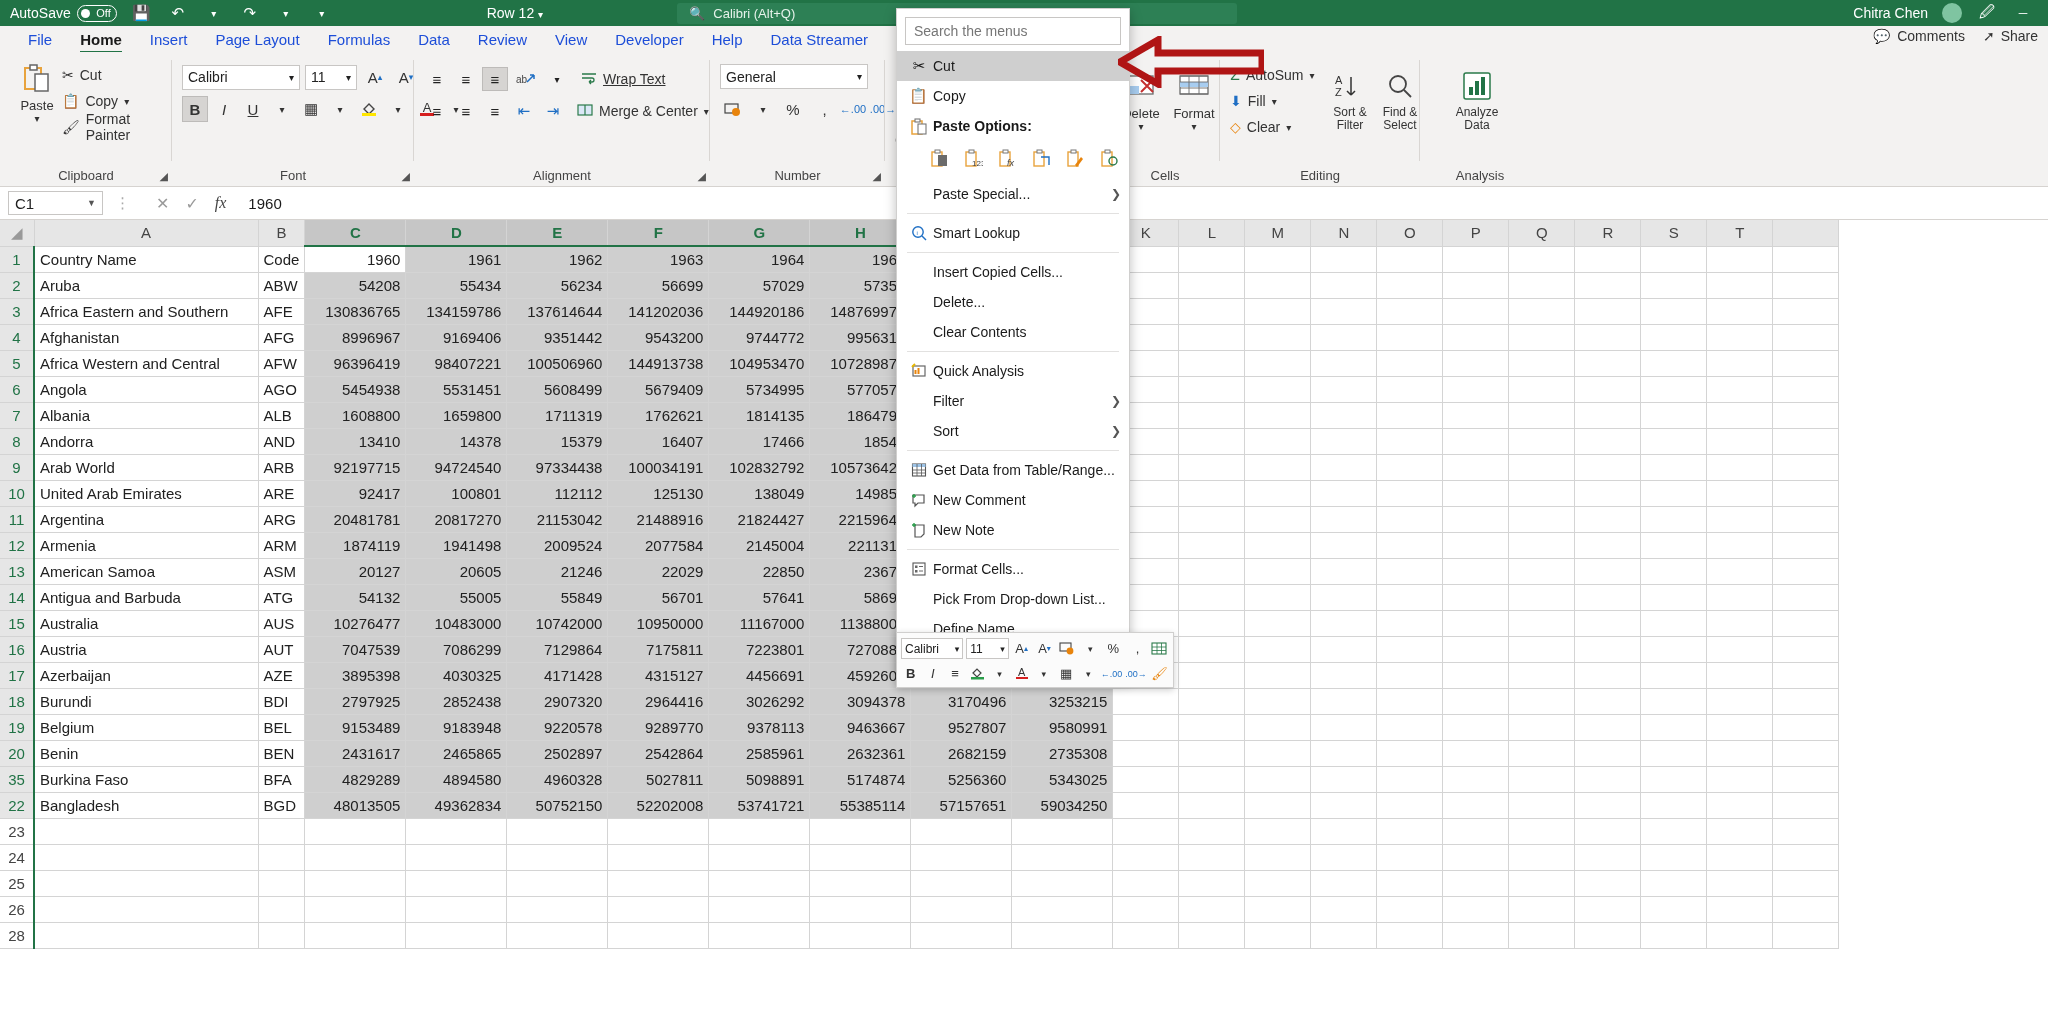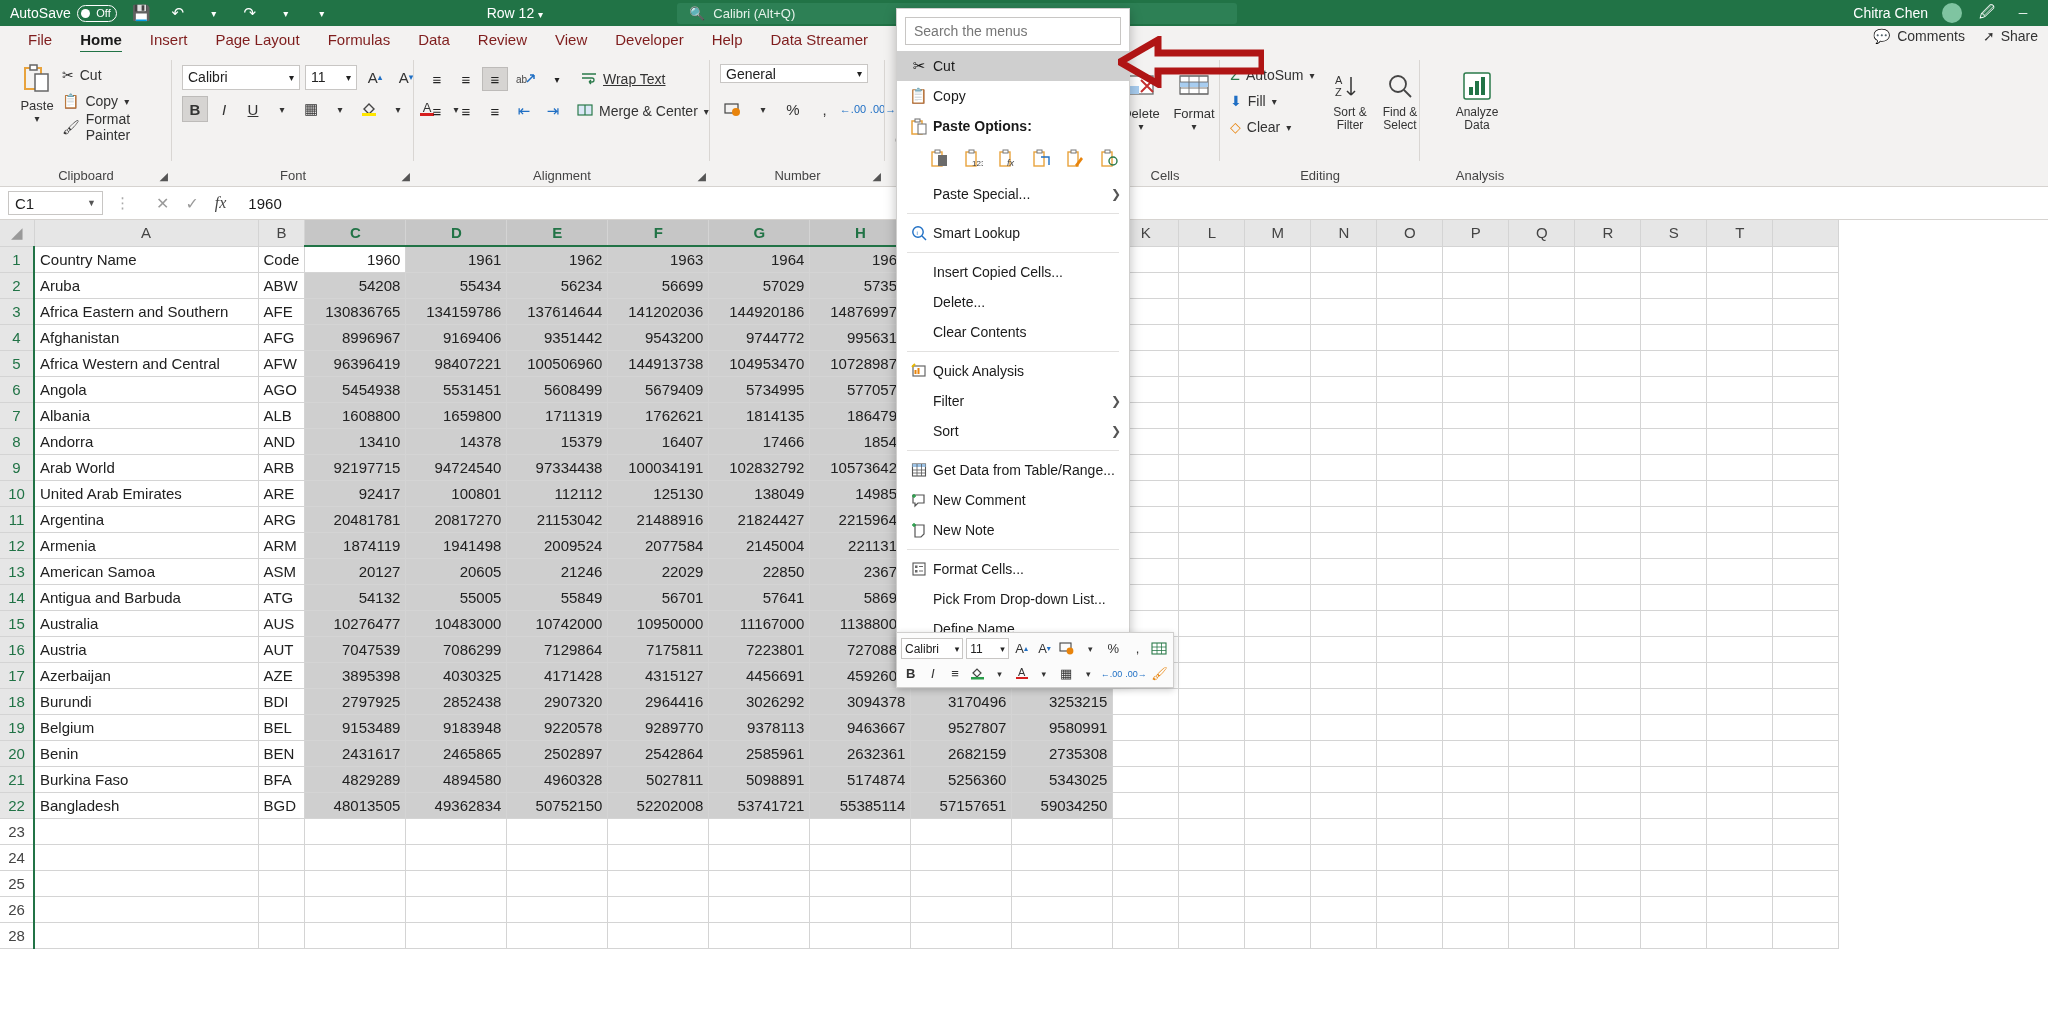--- a/index.html
+++ b/index.html
@@ -35,21 +35,21 @@
   }
   .usercluster{ position:absolute; right:14px; top:2px; display:flex; align-items:center; gap:14px; font-size:14px;}
   .avatar{width:20px;height:20px;border-radius:50%;background:#7fc4a1;display:inline-block;}
 
   
   .tabstrip{
     position:absolute; top:26px; left:0; width:2048px; height:26px;
     background:#f3f2f1; display:flex; align-items:center; padding-left:14px; gap:0px;
     font-size:15px;
   }
-  .tab{ padding:2px 14px; color:#7f1d1d; cursor:default; white-space:nowrap;}
+  .tab{ padding:2px 14px; color:#1d4ed8; cursor:default; white-space:nowrap;}
   .tab.active{ font-weight:bold; color:#1a1a1a; position:relative;}
   .tab.active::after{
     content:""; position:absolute; left:14px; right:14px; bottom:-4px; height:3px; background:#217346;
   }
   .ribbon-right{ position:absolute; right:10px; top:2px; display:flex; gap:18px; align-items:center; font-size:14px;}
   .ribbon-right .chip{ display:flex; align-items:center; gap:6px; color:#333;}
 
   
   .ribbon{
     position:absolute; top:52px; left:0; width:2048px; height:135px;
@@ -71,21 +71,21 @@
     width:118px;height:25px;background:#fff;border:1px solid #c8c6c4;
     display:flex;align-items:center;justify-content:space-between;padding:0 5px;font-size:14px;
   }
   .fontsize{
     width:52px;height:25px;background:#fff;border:1px solid #c8c6c4;
     display:flex;align-items:center;justify-content:space-between;padding:0 5px;font-size:14px;
   }
   .fbtn{ width:26px;height:26px;display:flex;align-items:center;justify-content:center;font-size:15px;color:#333;}
   .fbtn.on{ background:#d6d4d2; border:1px solid #bdbbb9;}
   .numfmt{
-    width:148px;height:19px;background:#fff;border:1px solid #c8c6c4;
+    width:148px;height:25px;background:#fff;border:1px solid #c8c6c4;
     display:flex;align-items:center;justify-content:space-between;padding:0 5px;font-size:14px;
   }
   .algn{ width:26px;height:24px;display:flex;align-items:center;justify-content:center;}
   .algn.on{ background:#d6d4d2;border:1px solid #bdbbb9;}
 
   
   .fbar{
     position:absolute; top:187px; left:0; width:2048px; height:33px;
     background:#fff; border-bottom:1px solid #d6d3d0; display:flex; align-items:center;
   }
@@ -990,21 +990,21 @@
           <td style="width: 66px;"></td>
           <td style="width: 66px;"></td>
           <td style="width: 66px;"></td>
           <td style="width: 66px;"></td>
           <td style="width: 66px;"></td>
           <td style="width: 66px;"></td>
           <td style="width: 66px;"></td>
           <td style="width: 66px;"></td>
         </tr>
         <tr>
-          <td class="rowh sel">21</td>
+          <td class="rowh sel">35</td>
           <td class="cA selborder-l">Burkina Faso</td>
           <td class="cB">BFA</td>
           <td class="num insel">4829289</td>
           <td class="num insel">4894580</td>
           <td class="num insel">4960328</td>
           <td class="num insel">5027811</td>
           <td class="num insel">5098891</td>
           <td class="num insel">5174874</td>
           <td class="num insel">5256360</td>
           <td class="num insel">5343025</td>

